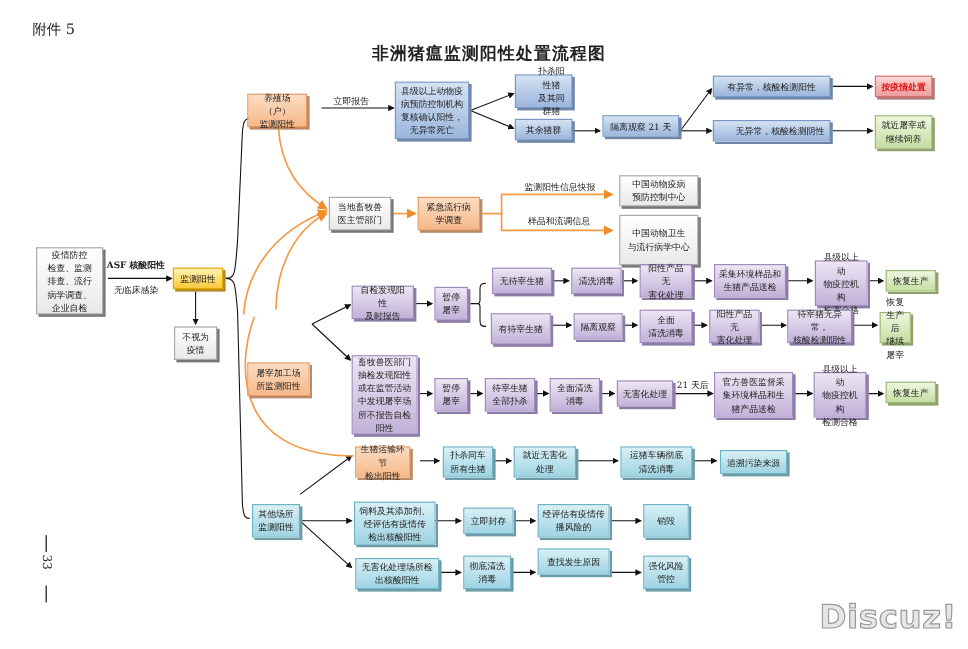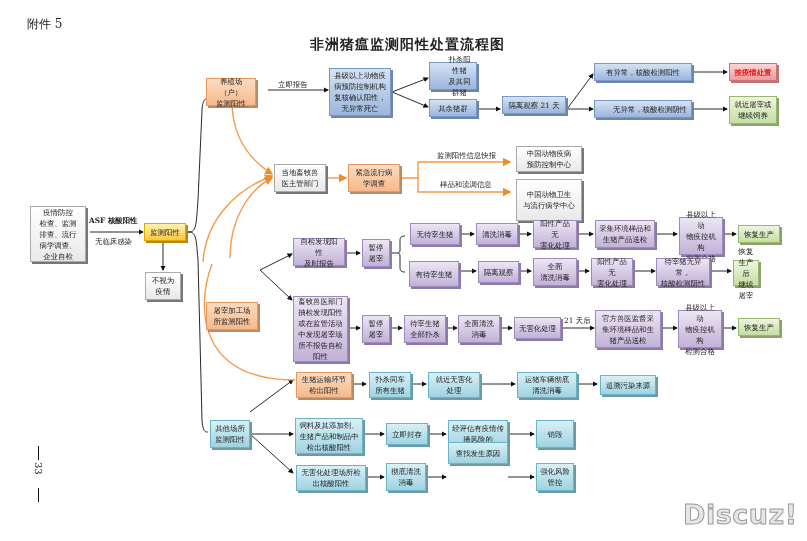--- a/index.html
+++ b/index.html
@@ -177,44 +177,44 @@
 <div class="box purple" style="left:514px;top:317px;width:47px;height:22px;">无害化处理</div>
 <div class="lbl" style="left:564px;top:316px;">21 天后</div>
 <div class="box purple" style="left:595px;top:310px;width:66px;height:38px;">官方兽医监督采
 集环境样品和生
 猪产品送检</div>
 <div class="box purple" style="left:678px;top:310px;width:44px;height:38px;">县级以上动
 物疫控机构
 检测合格</div>
 <div class="box green" style="left:738px;top:318px;width:42px;height:18px;">恢复生产</div>
 
-<div class="box orange" style="left:296px;top:372px;width:56px;height:26px;">生猪运输环节
+<div class="box orange" style="left:296px;top:372px;width:46px;height:26px;">生猪运输环节
 检出阳性</div>
 <div class="box cyan" style="left:369px;top:372px;width:42px;height:26px;">扑杀同车
 所有生猪</div>
 <div class="box cyan" style="left:428px;top:372px;width:52px;height:26px;">就近无害化
 处理</div>
 <div class="box cyan" style="left:517px;top:372px;width:60px;height:26px;">运猪车辆彻底
 清洗消毒</div>
 <div class="box cyan" style="left:600px;top:375px;width:56px;height:20px;">追溯污染来源</div>
 
 <div class="box cyan" style="left:210px;top:420px;width:40px;height:28px;">其他场所
 监测阳性</div>
 <div class="box cyan" style="left:295px;top:418px;width:68px;height:36px;">饲料及其添加剂、
-生猪产品和制品中
+经评估有疫情传
 检出核酸阳性</div>
 <div class="box cyan" style="left:386px;top:423px;width:42px;height:22px;">立即封存</div>
 <div class="box cyan" style="left:448px;top:420px;width:60px;height:28px;">经评估有疫情传
 播风险的</div>
 <div class="box cyan" style="left:536px;top:420px;width:38px;height:28px;">销毁</div>
 <div class="box cyan" style="left:296px;top:465px;width:70px;height:26px;">无害化处理场所检
 出核酸阳性</div>
 <div class="box cyan" style="left:386px;top:463px;width:40px;height:28px;">彻底清洗
 消毒</div>
-<div class="box cyan" style="left:448px;top:442px;width:60px;height:22px;text-align:right;">查找发生原因</div>
+<div class="box cyan" style="left:448px;top:457px;width:60px;height:22px;text-align:right;">查找发生原因</div>
 <div class="box cyan" style="left:536px;top:463px;width:38px;height:28px;">强化风险
 管控</div>
 
 <div class="abs" style="left:38px;top:446px;width:1px;height:14px;background:#111;"></div>
 <div class="abs" style="left:32px;top:462px;font-size:10px;transform:rotate(90deg);transform-origin:left top;margin-left:12px;">33</div>
 <div class="abs" style="left:38px;top:488px;width:1px;height:14px;background:#111;"></div>
 
 <div class="abs" style="left:683px;top:499px;font-family:'DejaVu Sans',sans-serif;font-weight:bold;font-size:27px;color:#e6e6e6;-webkit-text-stroke:1px #9a9a9a;letter-spacing:0.5px;">Discuz!</div>
 
 </body></html>

